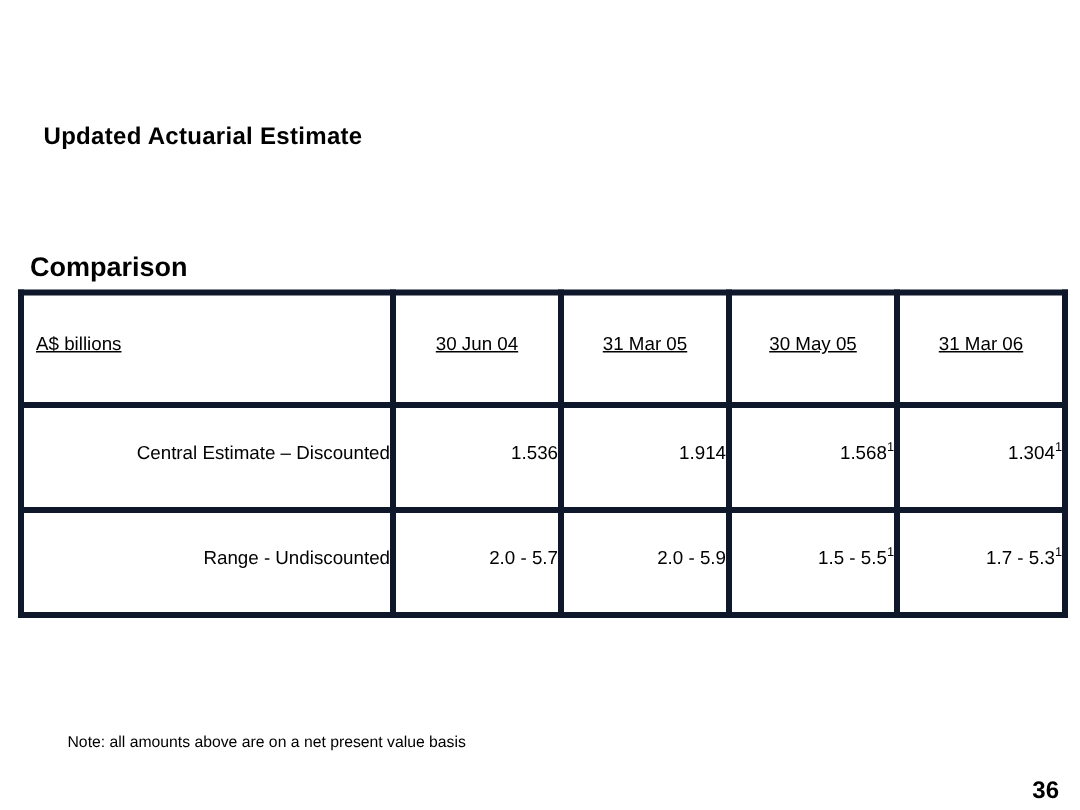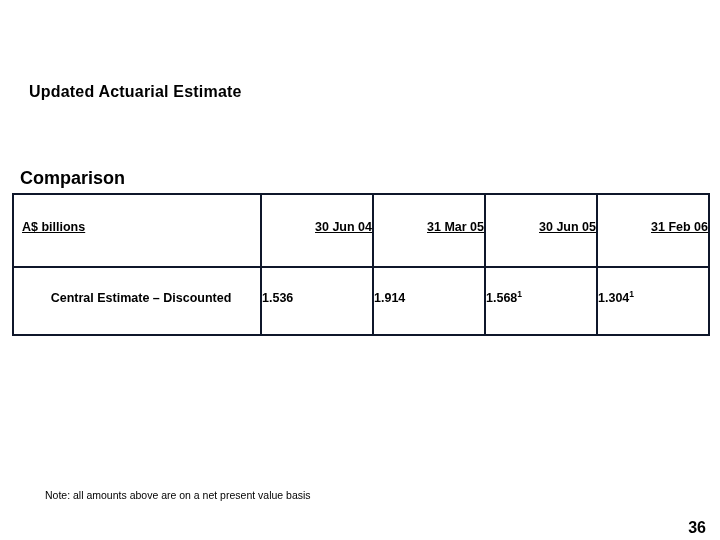--- a/index.html
+++ b/index.html
@@ -40,68 +40,68 @@
   }
   table.data {
     position: absolute;
     left: 12px;
     top: 193px;
     width: 696px;
     border-collapse: collapse;
     table-layout: fixed;
   }
   table.data td, table.data th {
-    border: 2px solid #0f172a;
+    border: 4px solid #0f172a;
     padding: 0;
     vertical-align: middle;
     font-size: 12.5px;
-    font-weight: bold;
+    font-weight: normal;
   }
   table.data col.c0 { width: 248px; }
   table.data col.c1 { width: 112px; }
   table.data col.c2 { width: 112px; }
   table.data col.c3 { width: 112px; }
   table.data col.c4 { width: 112px; }
 
   .hdr-row td, .hdr-row th {
     height: 64px;
   }
   .hdr-label {
     text-align: left;
     padding-left: 8px !important;
     font-weight: bold;
     text-decoration: underline;
     vertical-align: bottom;
     padding-bottom: 7px !important;
   }
   .hdr-col {
-    text-align: right;
+    text-align: center;
     font-weight: bold;
     text-decoration: underline;
     vertical-align: bottom;
     padding-bottom: 7px !important;
   }
   .body-row td {
     height: 59px;
   }
   .row-label {
-    text-align: center;
+    text-align: right;
     padding-left: 8px !important;
     vertical-align: bottom;
     padding-bottom: 7px !important;
   }
   .num {
     text-align: right;
     padding-right: 16px !important;
     vertical-align: bottom;
     padding-bottom: 7px !important;
     white-space: nowrap;
   }
   .num.center {
-    text-align: left;
+    text-align: right;
     padding-right: 0 !important;
   }
   sup {
     font-size: 8.5px;
     vertical-align: super;
     line-height: 0;
   }
   .notes {
     position: absolute;
     left: 33px;
@@ -141,31 +141,38 @@
         <col class="c1">
         <col class="c2">
         <col class="c3">
         <col class="c4">
     </colgroup>
     <thead>
       <tr class="hdr-row">
         <th class="hdr-label">A$ billions</th>
         <th class="hdr-col">30 Jun 04</th>
         <th class="hdr-col">31 Mar 05</th>
-        <th class="hdr-col">30 Jun 05</th>
-        <th class="hdr-col">31 Feb 06</th>
+        <th class="hdr-col">30 May 05</th>
+        <th class="hdr-col">31 Mar 06</th>
       </tr>
     </thead>
     <tbody>
       <tr class="body-row">
         <td class="row-label">Central Estimate – Discounted</td>
         <td class="num center"><span>1.536</span><sup></sup></td>
         <td class="num center"><span>1.914</span><sup></sup></td>
         <td class="num center"><span>1.568</span><sup>1</sup></td>
         <td class="num center"><span>1.304</span><sup>1</sup></td>
+      </tr>
+      <tr class="body-row">
+        <td class="row-label">Range - Undiscounted</td>
+        <td class="num center"><span>2.0 - 5.7</span><sup></sup></td>
+        <td class="num center"><span>2.0 - 5.9</span><sup></sup></td>
+        <td class="num center"><span>1.5 - 5.5</span><sup>1</sup></td>
+        <td class="num center"><span>1.7 - 5.3</span><sup>1</sup></td>
       </tr>
     </tbody>
   </table>
 
   <div class="notes">
     <div class="note-line">Note: all amounts above are on a net present value basis</div>
   </div>
 
   <div class="page-number">36</div>
 

